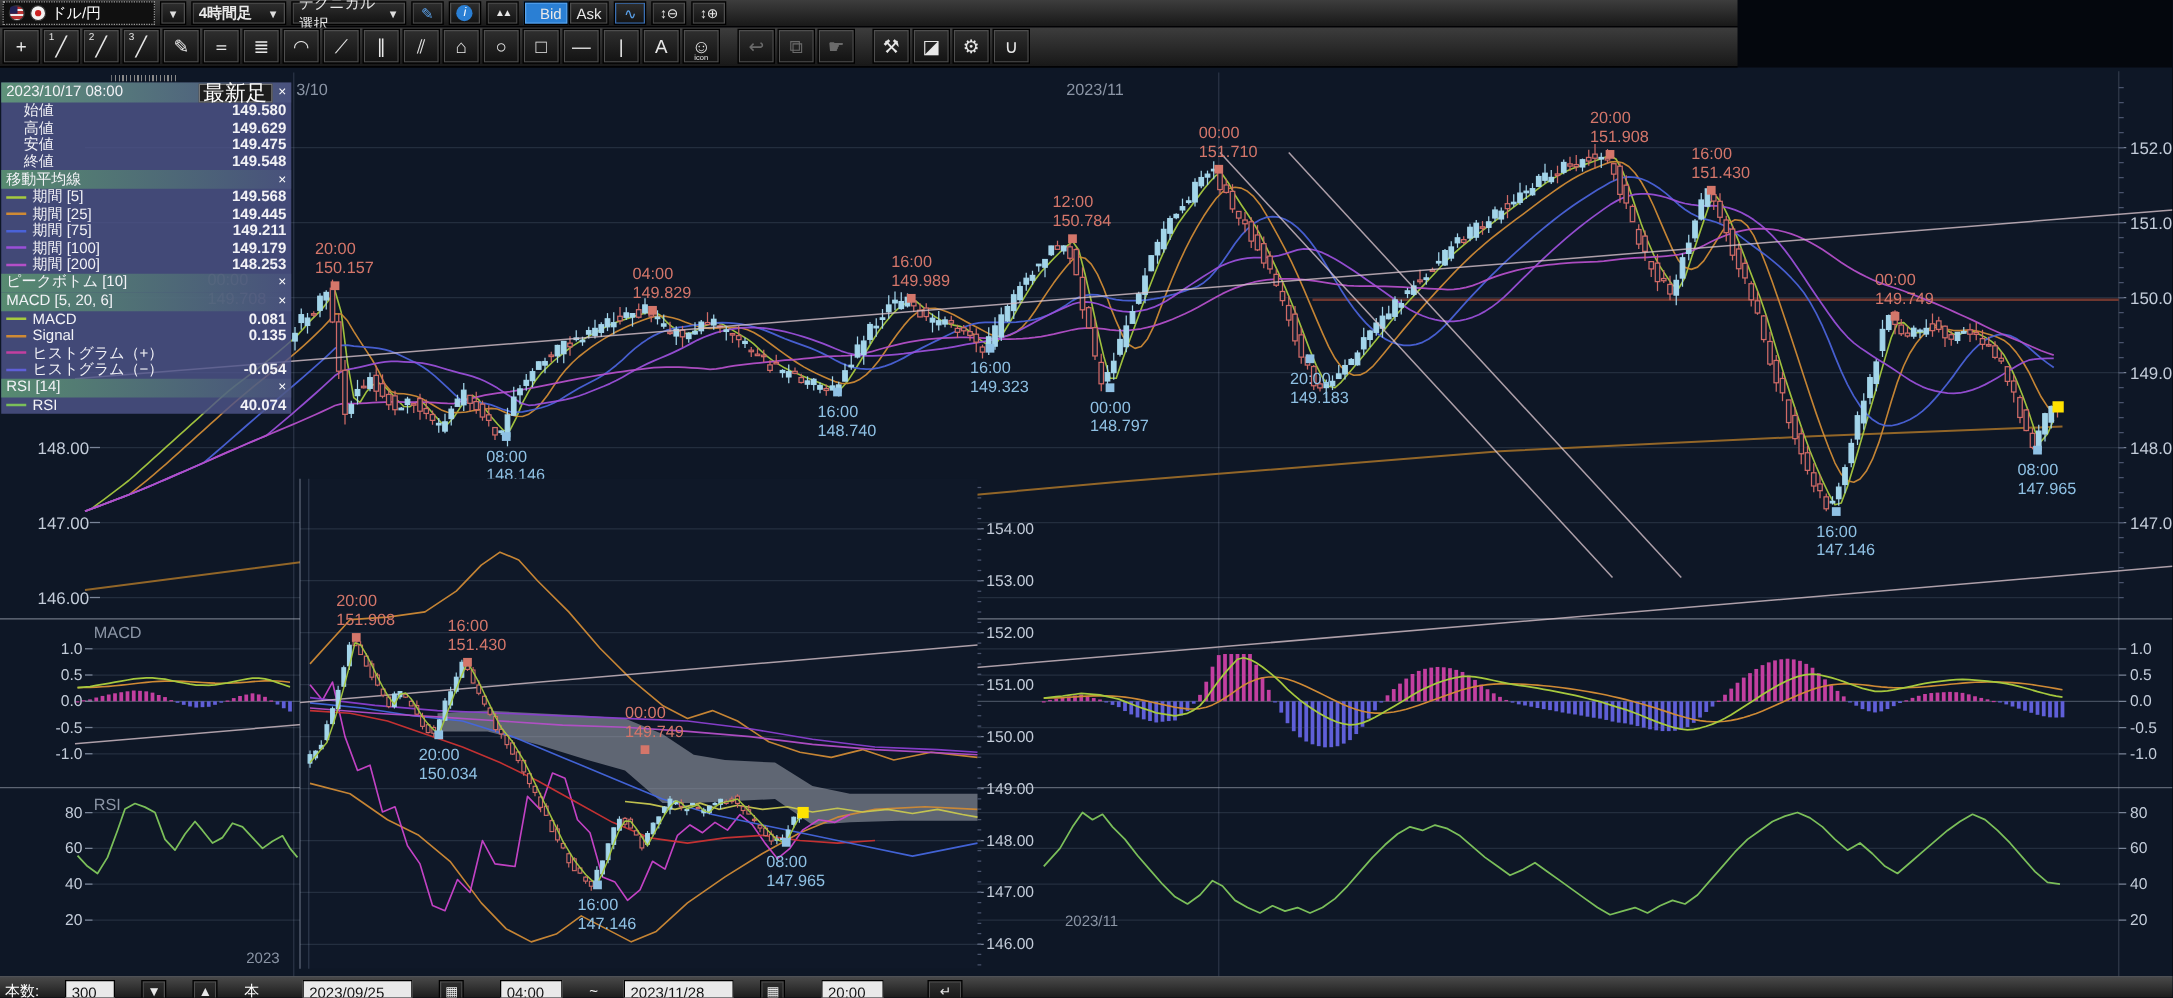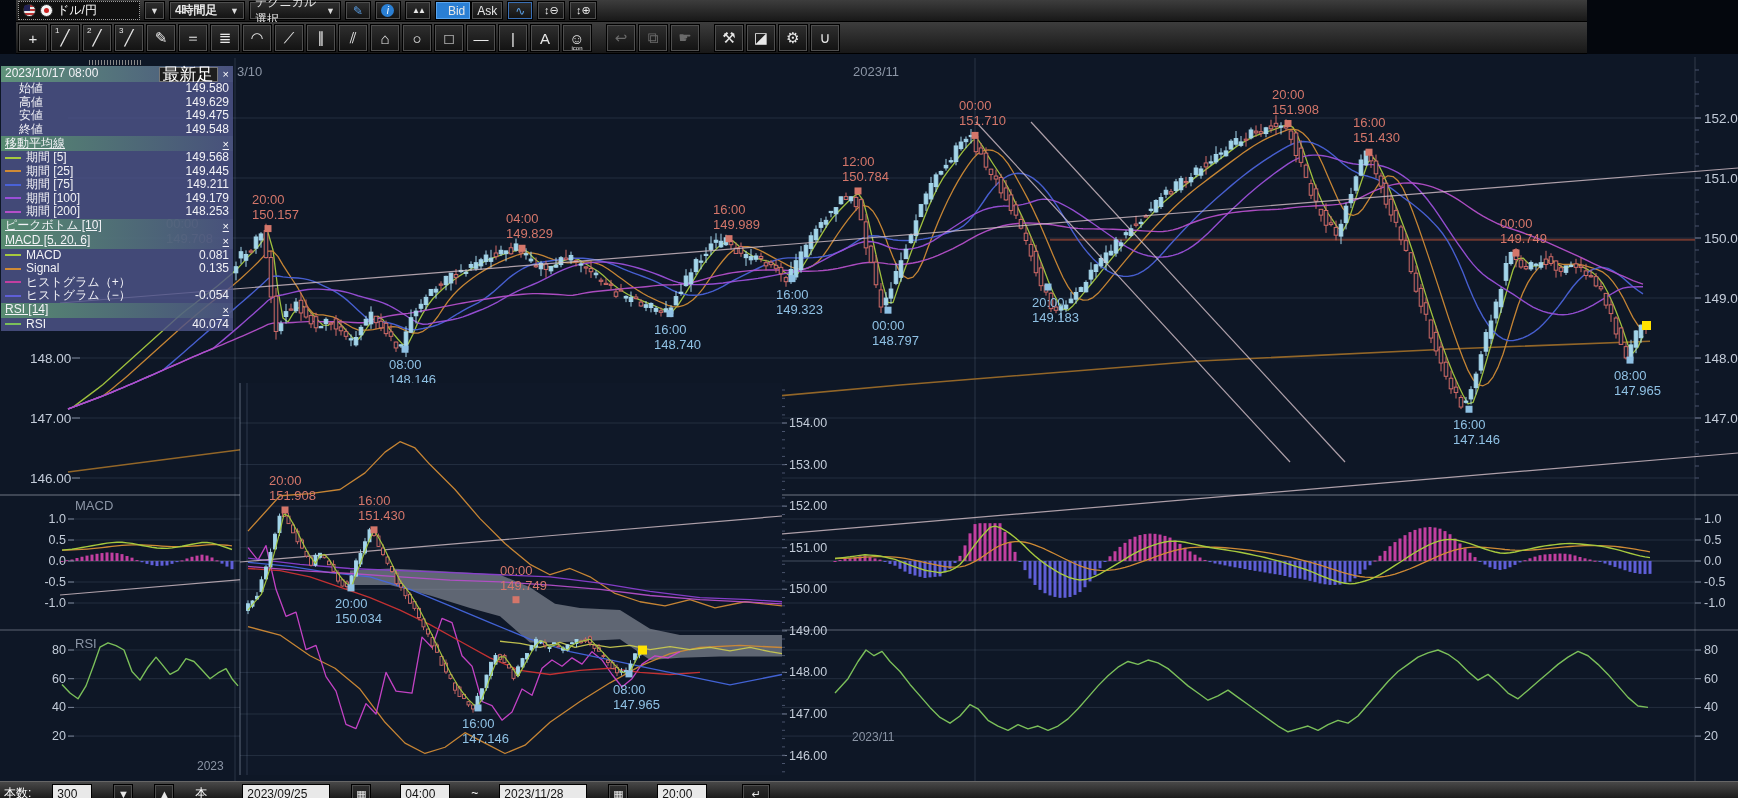--- a/index.html
+++ b/index.html
@@ -1,20 +1,20 @@
 <!DOCTYPE html>
 <html><head>
 <meta charset="utf-8">
 <style>
   html,body{margin:0;padding:0;background:#04070d;}
   body{width:1738px;height:798px;position:relative;overflow:hidden;
        font-family:"Liberation Sans","DejaVu Sans",sans-serif;-webkit-font-smoothing:antialiased;}
   
-  .tb{position:absolute;left:16px;width:1571px;background:linear-gradient(#3d3d3d,#181818);
-      display:flex;align-items:flex-end;z-index:6;box-sizing:border-box;}
+  .tb{position:absolute;left:0;width:1390px;background:linear-gradient(#3d3d3d,#181818);
+      display:flex;align-items:flex-start;z-index:6;box-sizing:border-box;}
   #toolbar1{top:0;height:22px;padding:1px 2px;gap:4px;border-bottom:1px solid #000;}
   #toolbar2{top:22px;height:32px;padding:1px 2px;gap:2px;border-bottom:1px solid #000;}
   .tbtn{background:linear-gradient(#2f2f2f,#121212);border:1px solid #000;box-shadow:inset 0 0 0 1px #4e4e4e;
         color:#e8e8e8;display:flex;align-items:center;justify-content:center;box-sizing:border-box;cursor:pointer;}
   #toolbar1 .tbtn{height:19px;font-size:12px;padding:0 5px;}
   #toolbar2 .tbtn{width:30px;height:28px;font-size:15px;position:relative;}
   .tbtn.disabled{color:#6a6a6a;}
   .pairbox{display:flex;align-items:center;gap:4px;background:#101010;border:1px dotted #9a9a9a;
            height:19px;width:122px;padding:0 4px;box-sizing:border-box;color:#fff;font-size:12px;}
   .flag{width:13px;height:13px;border-radius:50%;display:inline-block;border:1px solid #333;box-sizing:border-box;}
@@ -29,24 +29,24 @@
   .toolgap{width:10px;}
   
   #chart-svg{position:absolute;left:0;top:0;z-index:1;}
   
   #data-panel{position:absolute;left:1px;top:66px;width:232px;z-index:5;
               background:rgba(78,84,138,0.82);color:#f2f2f6;font-size:12px;}
   #drag-dots{position:absolute;left:88px;top:-6px;width:52px;height:5px;
              background:repeating-linear-gradient(90deg,#888 0 1px,transparent 1px 3px);}
   .prow,.phead,.ptitle{display:flex;align-items:center;height:13.5px;padding:0 4px;line-height:13.5px;}
   .ptitle{background:linear-gradient(90deg,rgba(96,150,122,.95),rgba(86,96,140,.35));height:16px;}
-  .phead{background:linear-gradient(90deg,rgba(88,142,112,.95),rgba(80,92,130,.4));height:15px;text-decoration:underline;}
+  .phead{background:linear-gradient(90deg,rgba(88,142,112,.95),rgba(80,92,130,.4));height:15px;}
   .plabel{flex:1;white-space:nowrap;}
   .pindent{padding-left:14px;}
-  .pvalue{text-align:left;white-space:nowrap;}
+  .pvalue{text-align:left;white-space:nowrap;font-weight:bold;}
   .pswatch{width:16px;height:0;border-top:2px solid;margin-right:5px;flex:none;}
   .pclose{margin-left:6px;color:#fff;font-size:11px;cursor:pointer;line-height:10px;}
   .pbadge{background:#1d1d1d;border:1px solid #777;color:#fff;font-size:17px;padding:0 3px;height:13px;
           line-height:13px;margin-left:auto;}
   .ptitle .pclose{margin-left:5px;}
   
   #bottom-bar{position:absolute;left:0;top:781px;width:1738px;height:17px;overflow:hidden;z-index:6;
               background:linear-gradient(#484848,#1c1c1c);border-top:1px solid #666;
               display:flex;align-items:flex-start;gap:21px;padding:2px 4px;box-sizing:border-box;
               color:#fff;font-size:12px;}

